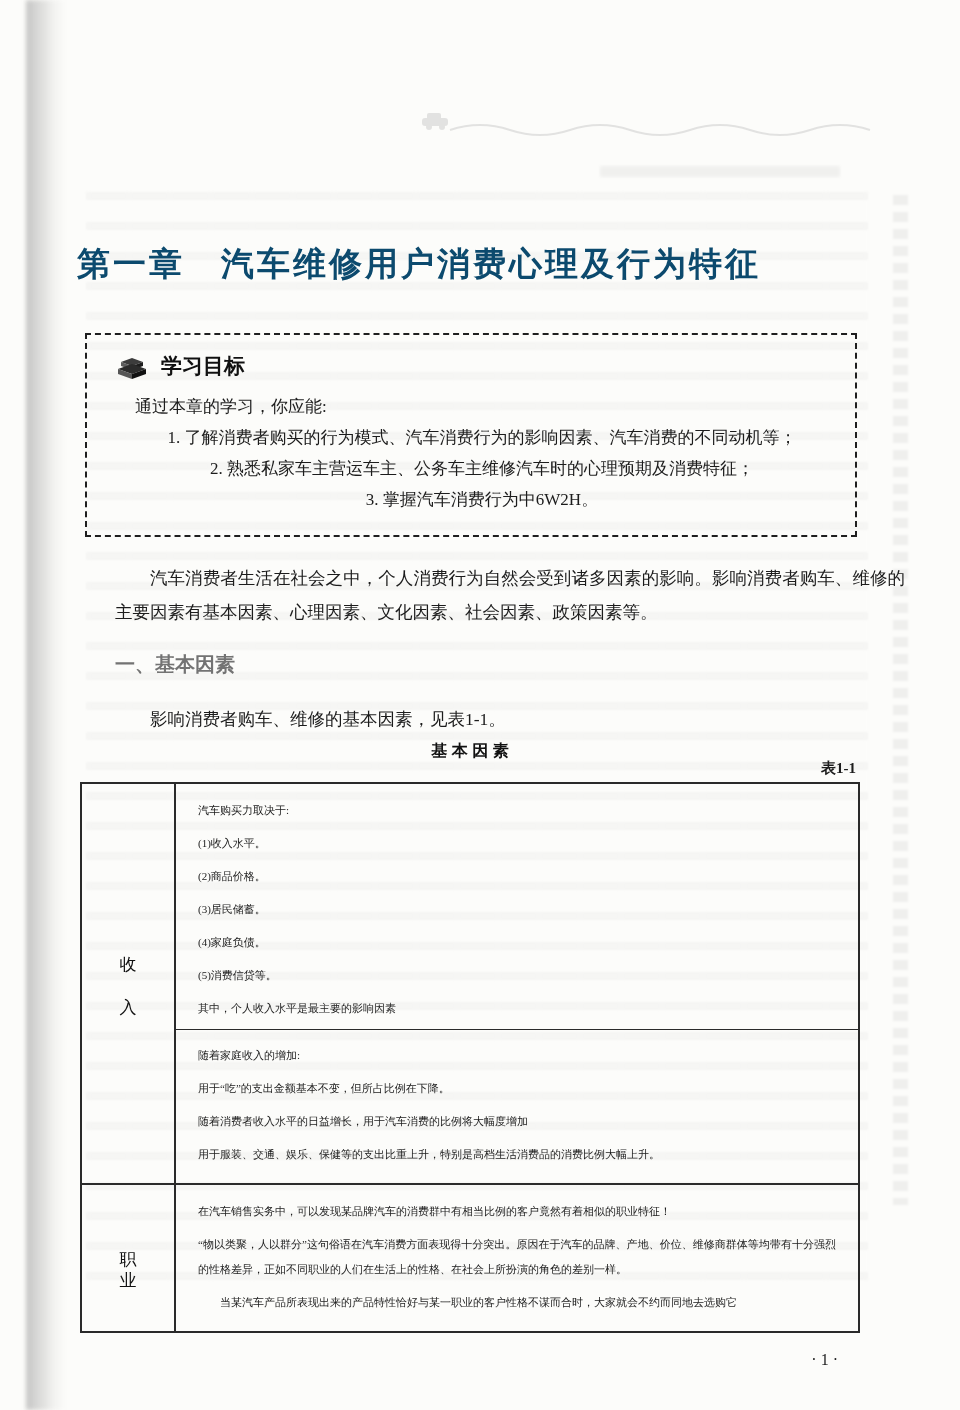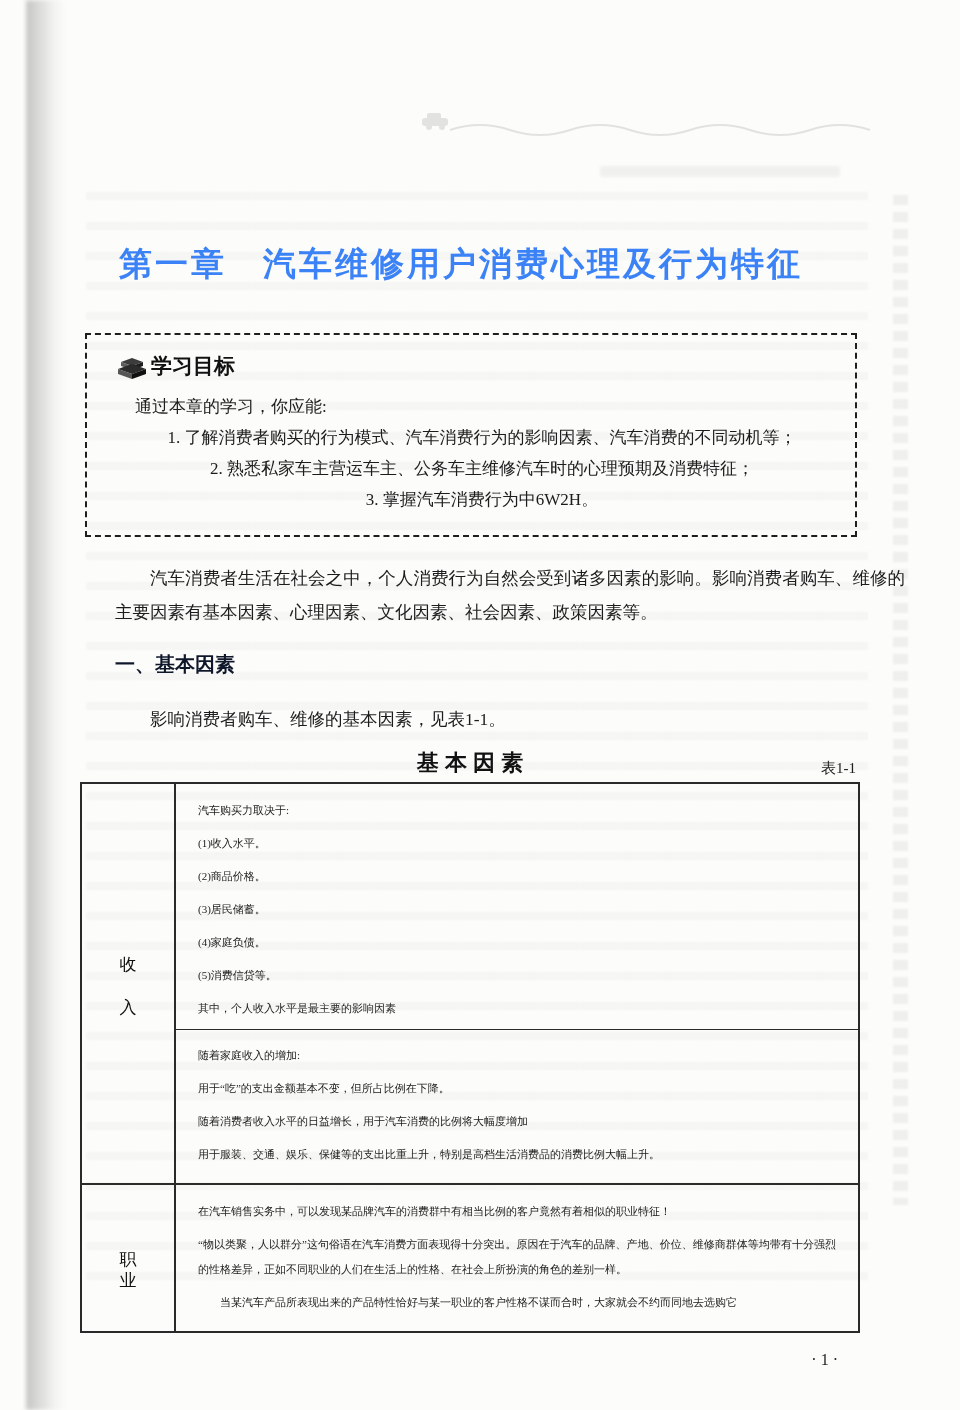--- a/index.html
+++ b/index.html
@@ -38,59 +38,59 @@
     pointer-events:none;
   }
   .bleed-header-bar{
     position:absolute;left:600px;top:166px;width:240px;height:11px;
     background:rgba(100,100,100,.6);opacity:.12;filter:blur(1.5px);
     pointer-events:none;
   }
   
   .content{position:relative;z-index:1;}
   .chapter-title{
-    margin:242px 0 0 119px;
-    font-family:"Liberation Sans","DejaVu Sans",sans-serif;
-    font-weight:bold;font-size:33px;letter-spacing:3px;color:#3b82f6;
+    margin:242px 0 0 77px;
+    font-family:"Liberation Sans","DejaVu Sans",sans-serif;
+    font-weight:bold;font-size:33px;letter-spacing:3px;color:#0c4a6e;
   }
   .objectives-box{
     box-sizing:border-box;
     margin:46px 0 0 85px;width:772px;
     border:2.5px dashed #1f1f1f;
     padding:16px 26px 20px 26px;
   }
-  .obj-header{display:flex;align-items:center;}
+  .obj-header{display:flex;align-items:center;gap:10px;}
   .obj-title{
     font-family:"Liberation Sans","DejaVu Sans",sans-serif;
     font-weight:bold;font-size:21px;color:#111;
   }
   .obj-intro{margin:10px 0 0 0;padding-left:22px;font-size:17px;line-height:31px;}
   .obj-item{margin:0;padding-left:22px;font-size:17px;line-height:31px;text-align:center;}
   .section-title{
     margin:44px 0 0 0;text-align:center;
     font-family:"Liberation Sans","DejaVu Sans",sans-serif;
     font-weight:bold;font-size:27px;letter-spacing:2px;color:#111;
   }
   .body-par{
     margin:24px 55px 0 115px;
     font-size:17.5px;line-height:34px;text-align:justify;
   }
   .indent{text-indent:2em;}
   .subsection-title{
     margin:22px 0 0 115px;
     font-family:"Liberation Sans","DejaVu Sans",sans-serif;
-    font-weight:bold;font-size:20px;color:#0f172a;
+    font-weight:bold;font-size:20px;color:#737373;
   }
   .caption-row{position:relative;height:26px;margin:16px 100px 4px 80px;}
   .table-caption{
-    position:absolute;left:50%;transform:translateX(-50%);bottom:0;
-    font-family:"Liberation Sans","DejaVu Sans",sans-serif;
-    font-weight:bold;font-size:22px;color:#111;
-  }
-  .table-label{position:absolute;right:4px;bottom:0;font-size:15px;}
+    position:absolute;left:50%;transform:translateX(-50%);bottom:16px;
+    font-family:"Liberation Sans","DejaVu Sans",sans-serif;
+    font-weight:bold;font-size:16px;color:#111;
+  }
+  .table-label{position:absolute;right:4px;bottom:0;font-size:15px;font-weight:bold;}
   .factor-table{
     margin:2px 100px 0 80px;
     border:2px solid #2a2a2a;
   }
   .t-row{display:flex;}
   .t-row + .t-row{border-top:2px solid #2a2a2a;}
   .t-head{
     flex:0 0 92px;border-right:2px solid #2a2a2a;
     display:flex;align-items:center;justify-content:center;
   }

